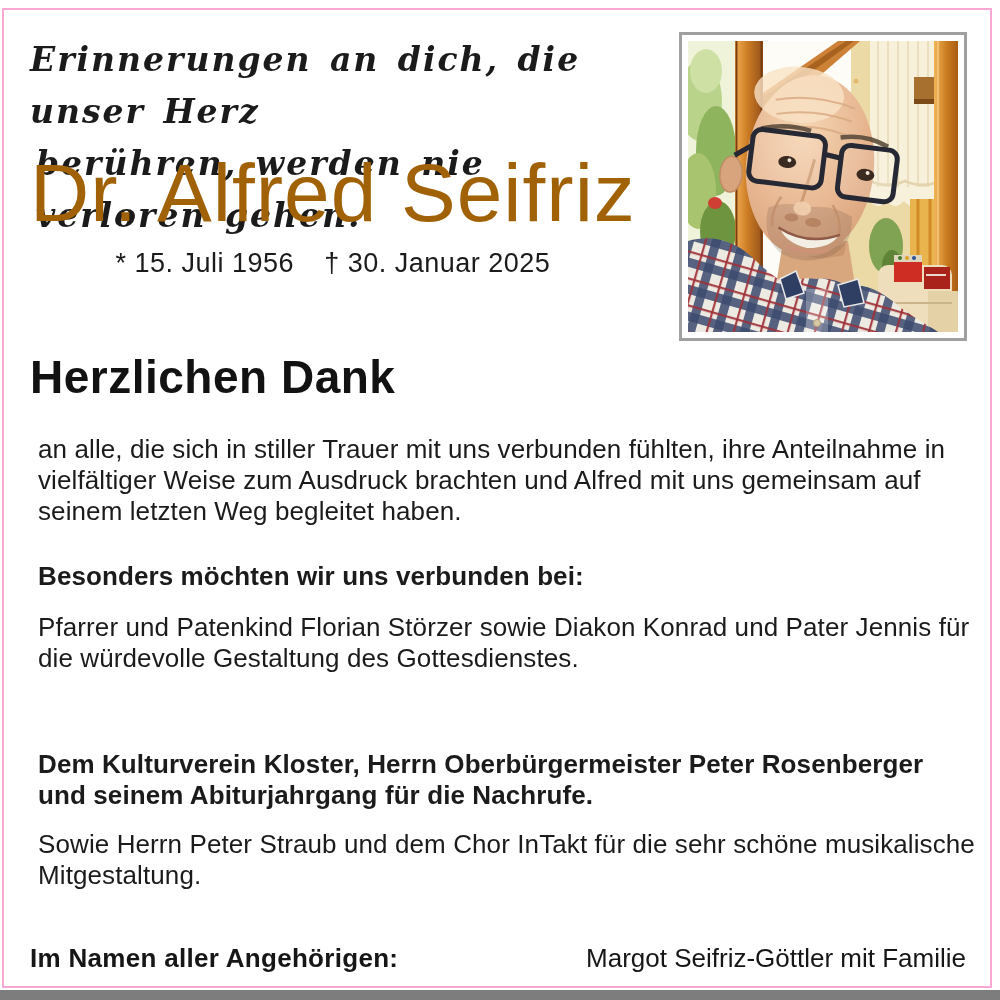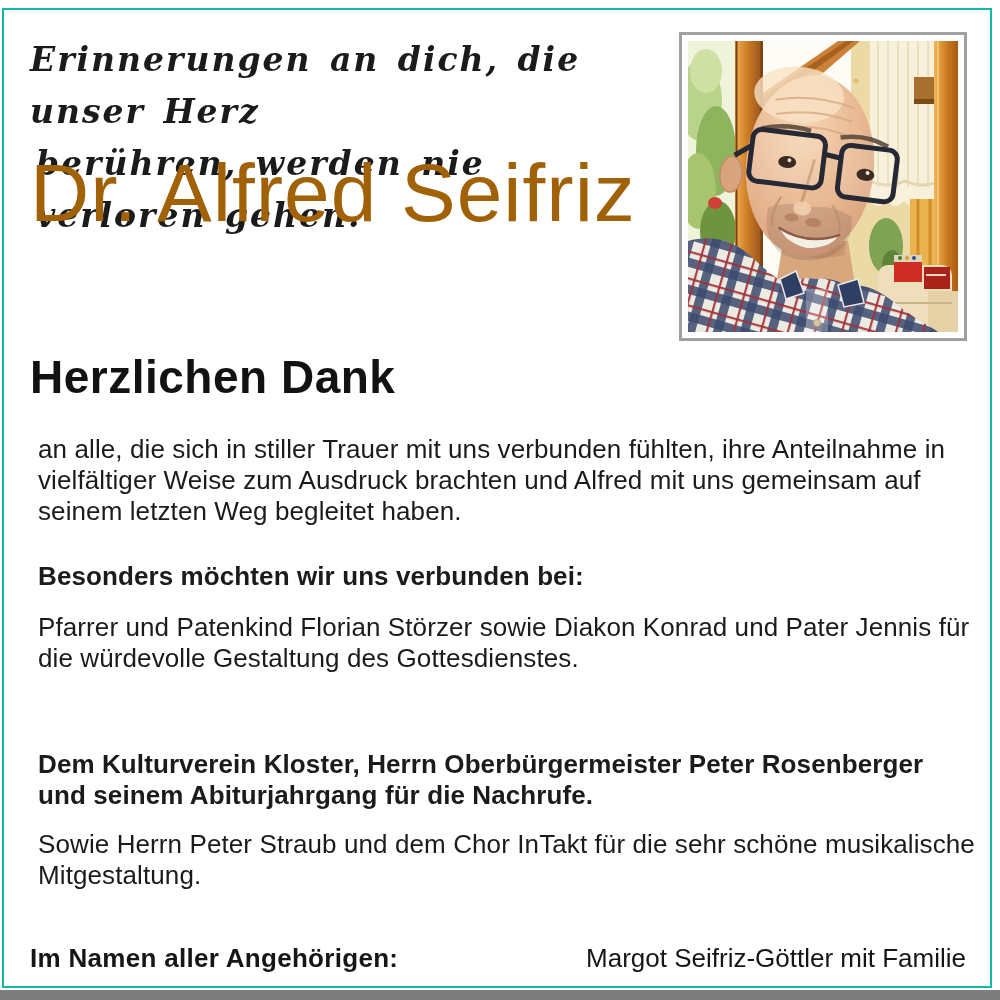--- a/index.html
+++ b/index.html
@@ -1,19 +1,19 @@
 <!DOCTYPE html>
 <html><head>
 <meta charset="utf-8">
 <style>
   html,body{margin:0;padding:0;background:#ffffff;}
   .canvas{position:relative;width:1000px;height:1000px;background:#ffffff;overflow:hidden;
           font-family:"Liberation Sans",sans-serif;color:#161616;}
   .ad-page{position:absolute;left:2px;top:8px;width:986px;height:976px;
-           border:2px solid #14b8a6;background:#ffffff;}
+           border:2px solid #f9a8d4;background:#ffffff;}
   .scan-shadow{position:absolute;left:0;top:990px;width:1000px;height:10px;background:#7d7d7d;}
 
   .epigraph{position:absolute;left:26px;top:24px;width:640px;
             font-family:"DejaVu Serif",serif;font-style:italic;font-weight:bold;
             font-size:33px;line-height:52px;letter-spacing:2px;word-spacing:5px;color:#1b1b1b;}
   .epigraph .l2{padding-left:6px;}
 
   .titleblock{position:absolute;left:26px;top:142px;text-align:center;}
   .name{font-size:82px;font-weight:400;line-height:1.0;letter-spacing:1px;white-space:nowrap;color:#a16207;}
   .dates{margin-top:14px;font-size:27px;letter-spacing:.5px;color:#1b1b1b;}
@@ -43,20 +43,23 @@
 <div class="canvas">
   <div class="ad-page">
 
     <div class="epigraph">
       <div>Erinnerungen an dich, die unser Herz</div>
       <div class="l2">berühren, werden nie verloren gehen.</div>
     </div>
 
     <div class="titleblock">
       <div class="name">Dr. Alfred Seifriz</div>
+      <div class="dates">
+        <span>* 15. Juli 1956</span><span class="death">† 30. Januar 2025</span>
+      </div>
     </div>
 
     <div class="photo-frame">
       <svg width="270" height="291" viewBox="0 0 270 291">
         <defs>
           <radialGradient id="skin" cx="42%" cy="30%" r="80%">
             <stop offset="0%" stop-color="#f6d6b4"></stop>
             <stop offset="60%" stop-color="#e7b691"></stop>
             <stop offset="100%" stop-color="#d59e77"></stop>
           </radialGradient>

